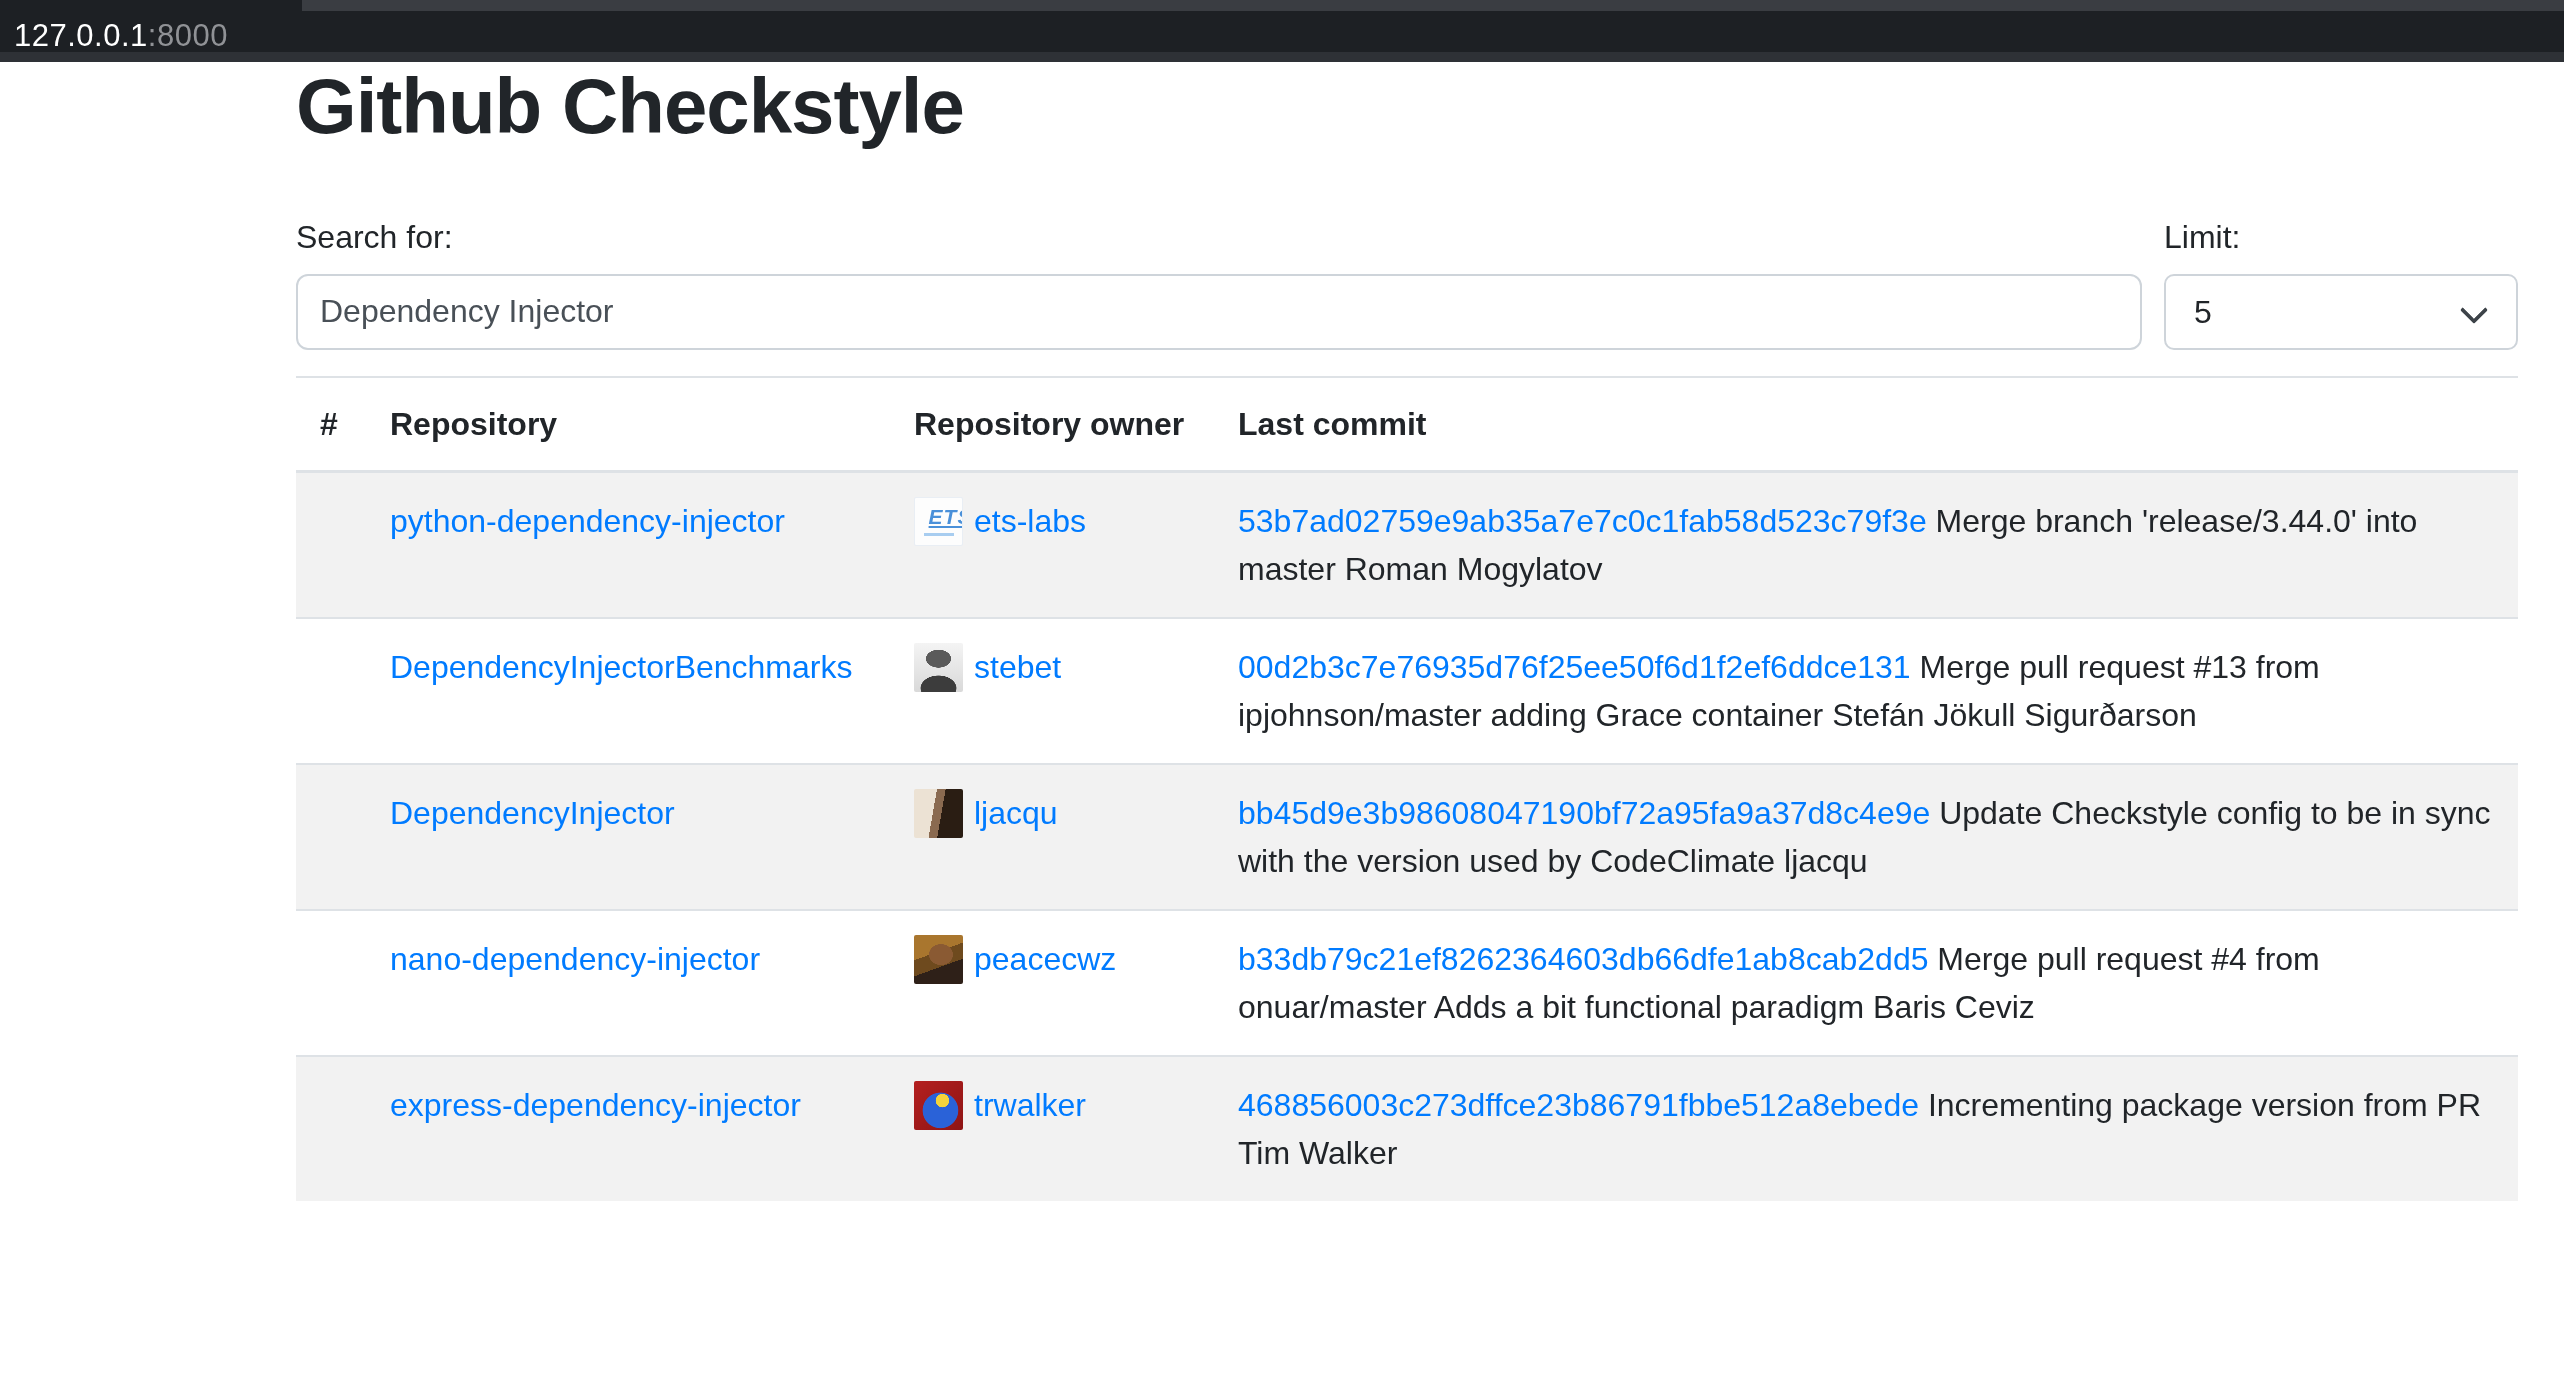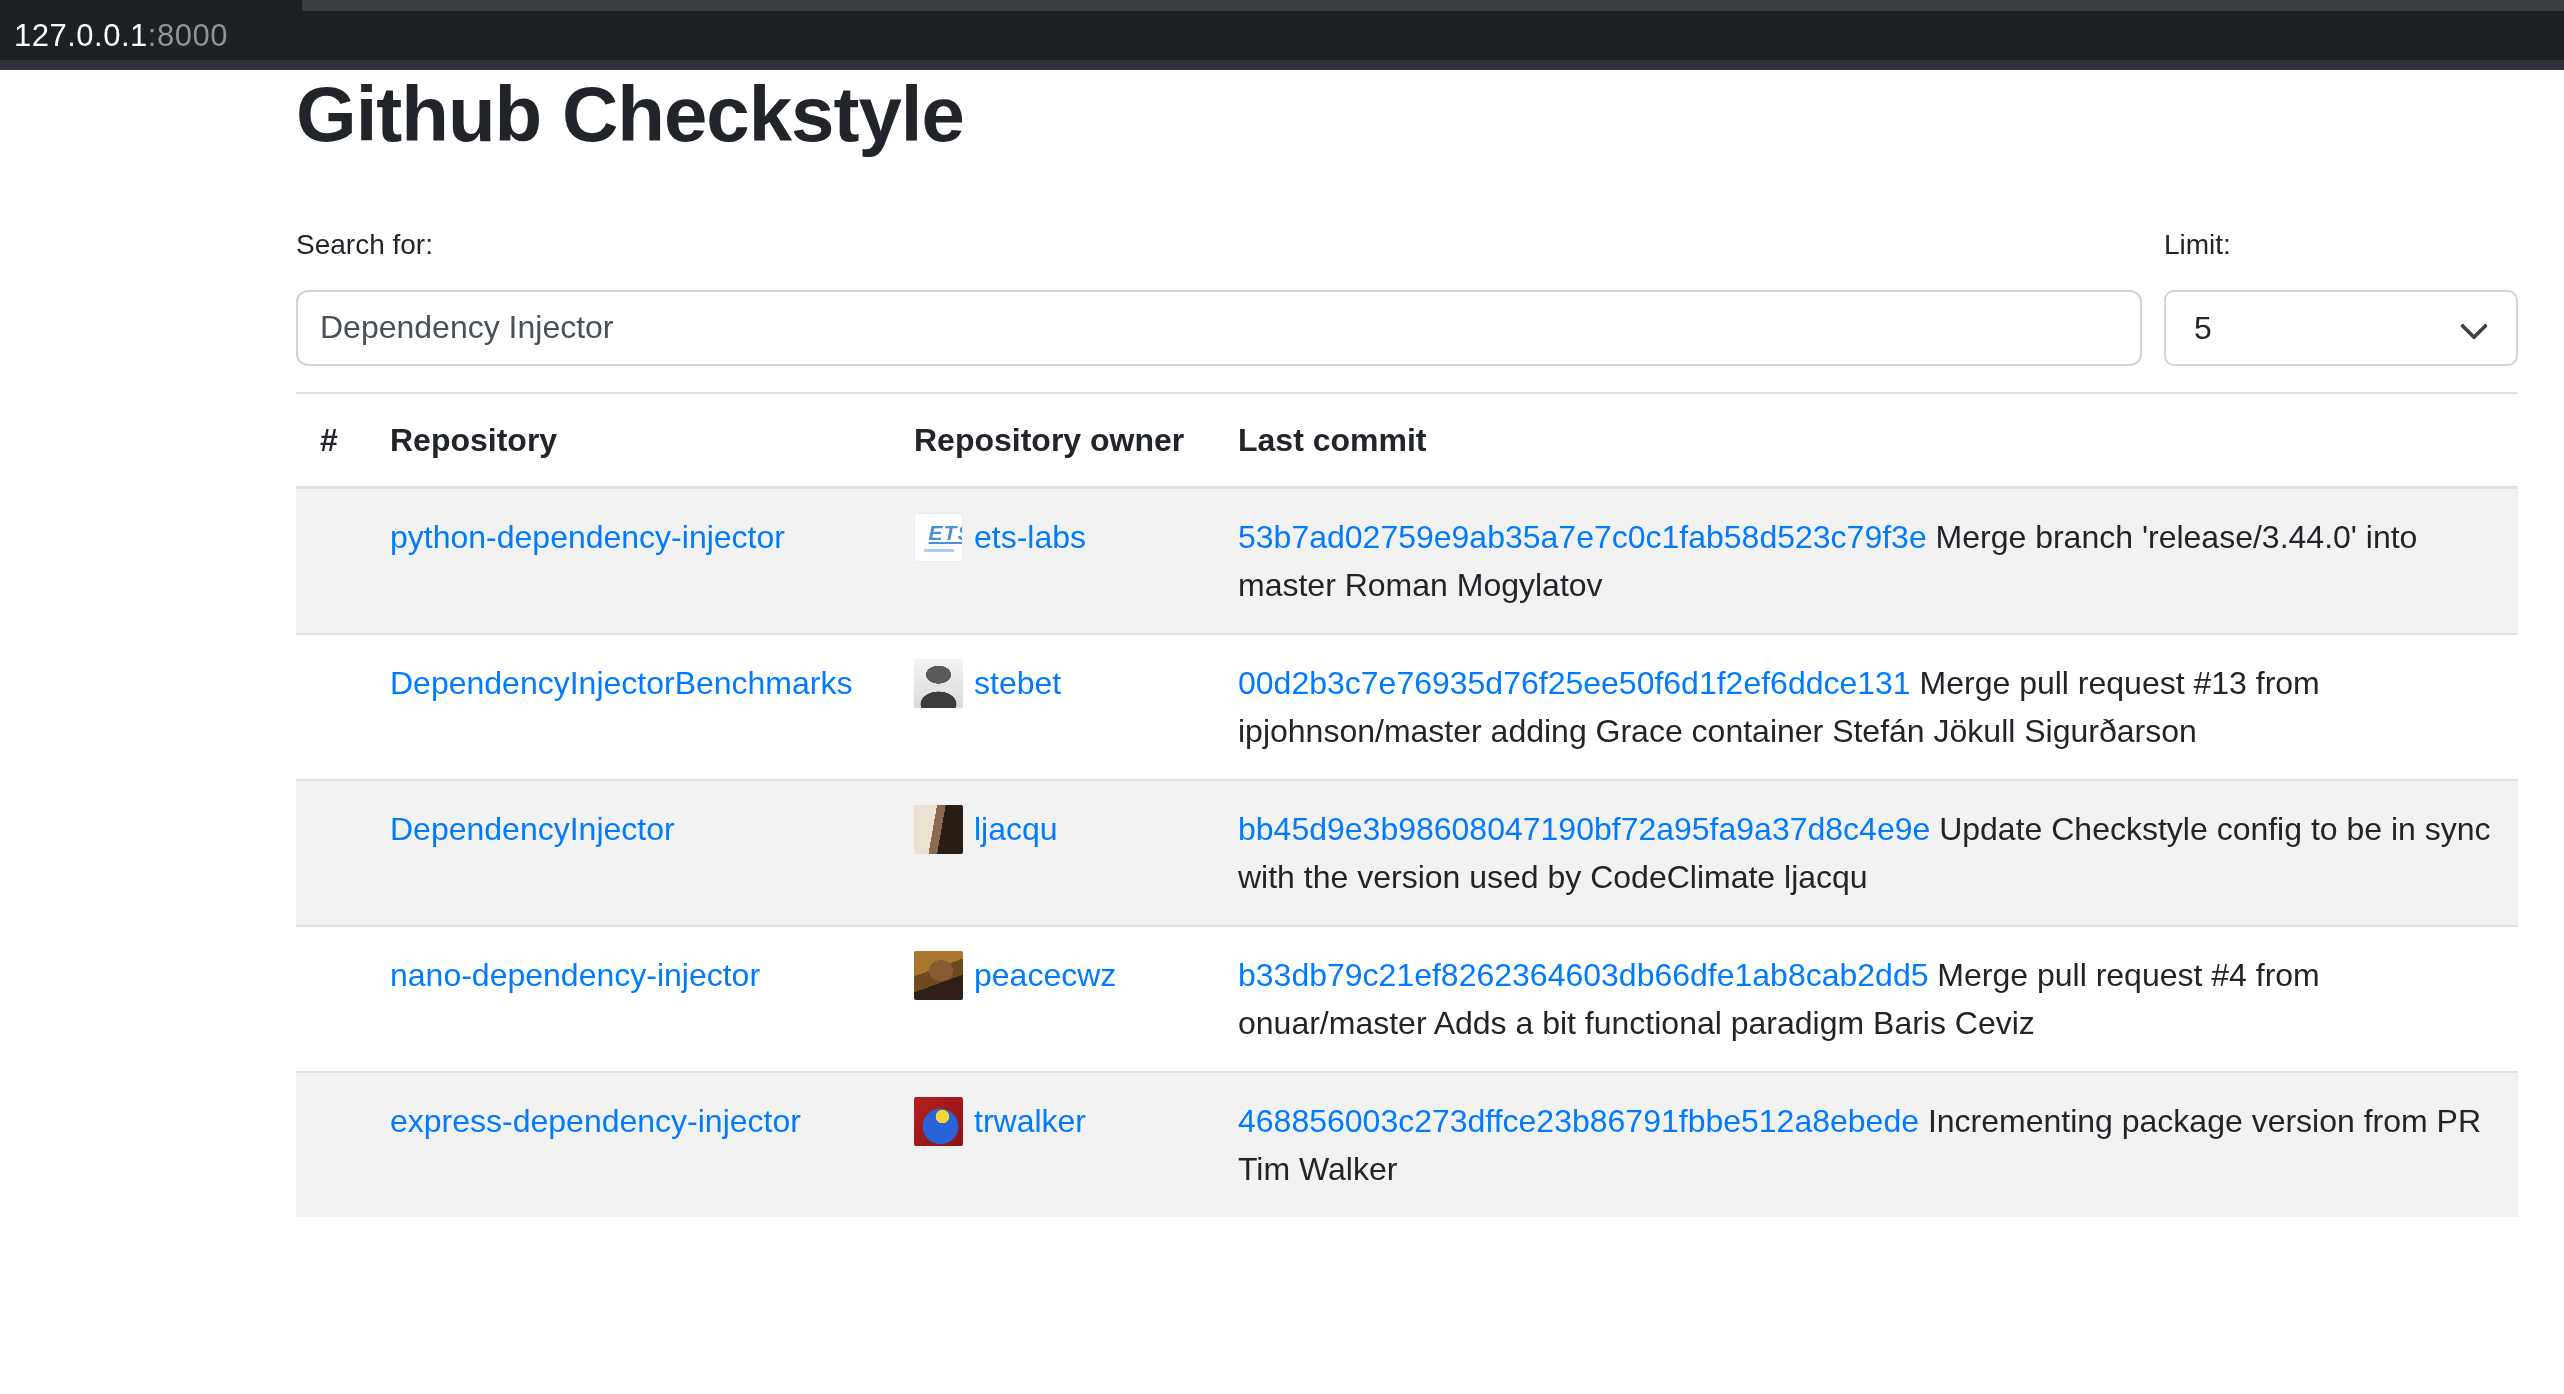--- a/index.html
+++ b/index.html
@@ -6,37 +6,37 @@
   html, body { margin: 0; padding: 0; }
   body {
     width: 2564px; height: 1394px;
     background: #ffffff;
     font-family: "Liberation Sans", sans-serif;
     color: #212529;
     overflow: hidden;
   }
 
   
-  .chrome { position: relative; height: 70px; background: #1d2024; }
+  .chrome { position: relative; height: 62px; background: #1d2024; }
   .tab-strip { position: absolute; top: 0; left: 302px; right: 0; height: 11px; background: #3a3d42; }
   .chrome-bottom-strip { position: absolute; bottom: 0; left: 0; width: 100%; height: 10px; background: #2e3136; }
   .address { position: absolute; left: 14px; top: 18px; font-size: 31px; color: #ffffff; letter-spacing: 0.5px; }
   .address .port { color: #909296; }
 
   
   .container { padding: 0 46px 0 296px; }
   h1.page-title {
     font-size: 78px; line-height: 1.1; font-weight: 600;
     letter-spacing: -1px; margin: 2px 0 0 0; color: #212529;
   }
 
   .form-row { display: flex; margin-top: 68px; }
   .search-group { flex: 1 1 auto; margin-right: 22px; }
   .limit-group { flex: 0 0 354px; width: 354px; }
-  .field-label { display: block; font-size: 28px; line-height: 38px; margin-bottom: 26px; color: #212529; }
+  .field-label { display: block; font-size: 32px; line-height: 38px; margin-bottom: 18px; color: #212529; }
 
   input.form-control {
     width: 100%; height: 76px;
     border: 2px solid #ced4da; border-radius: 12px;
     font-size: 32px; padding: 0 22px; color: #495057;
     font-family: inherit; background: #fff; outline: none;
   }
   .select-wrap { position: relative; }
   select.form-select {
     -webkit-appearance: none; appearance: none;

